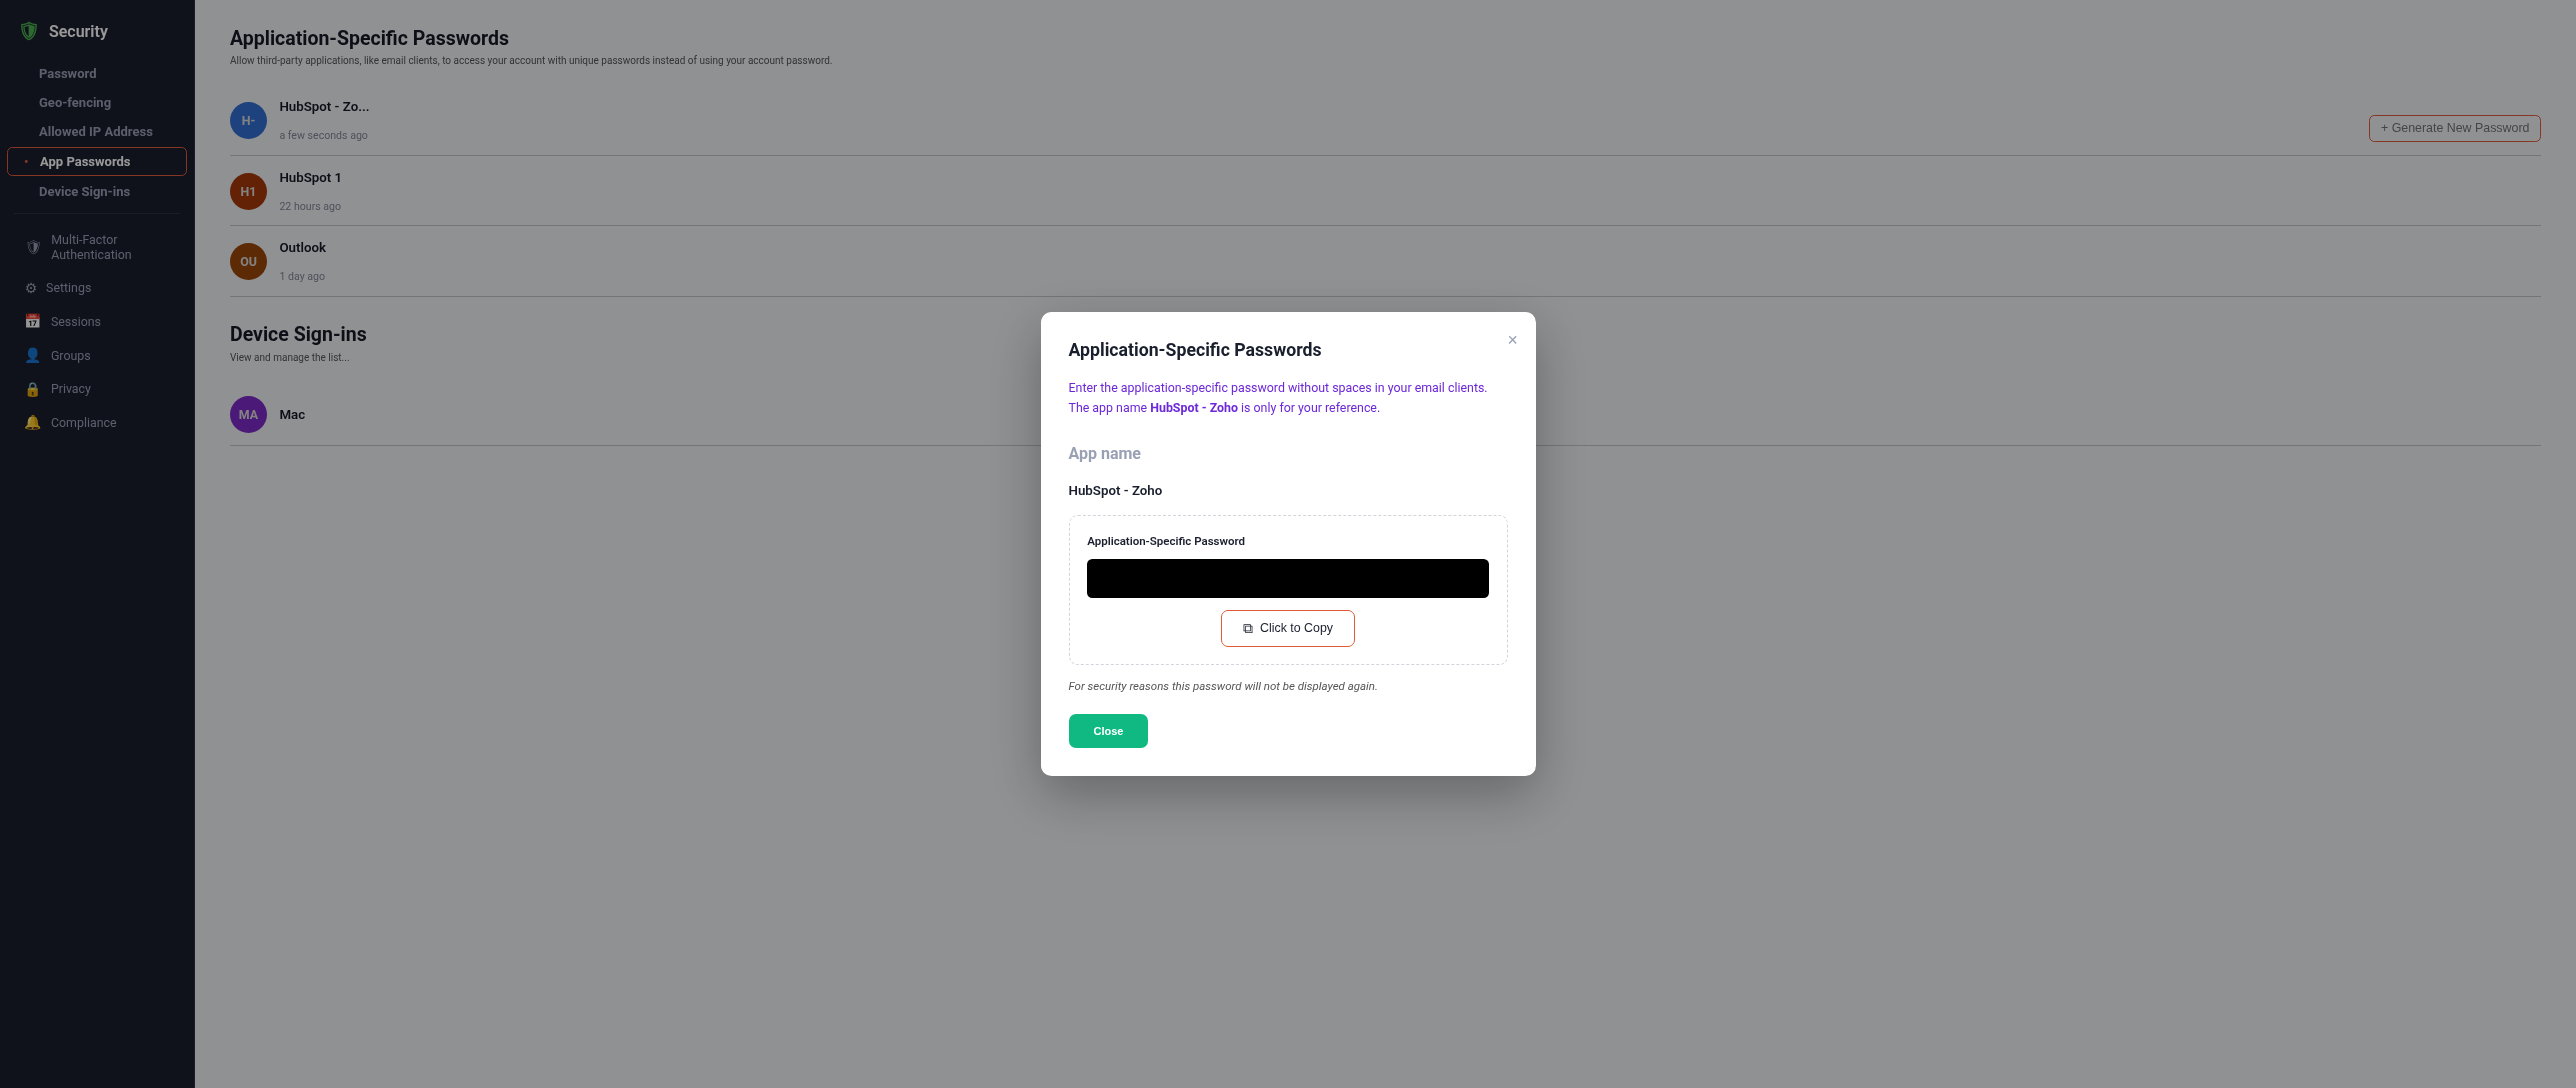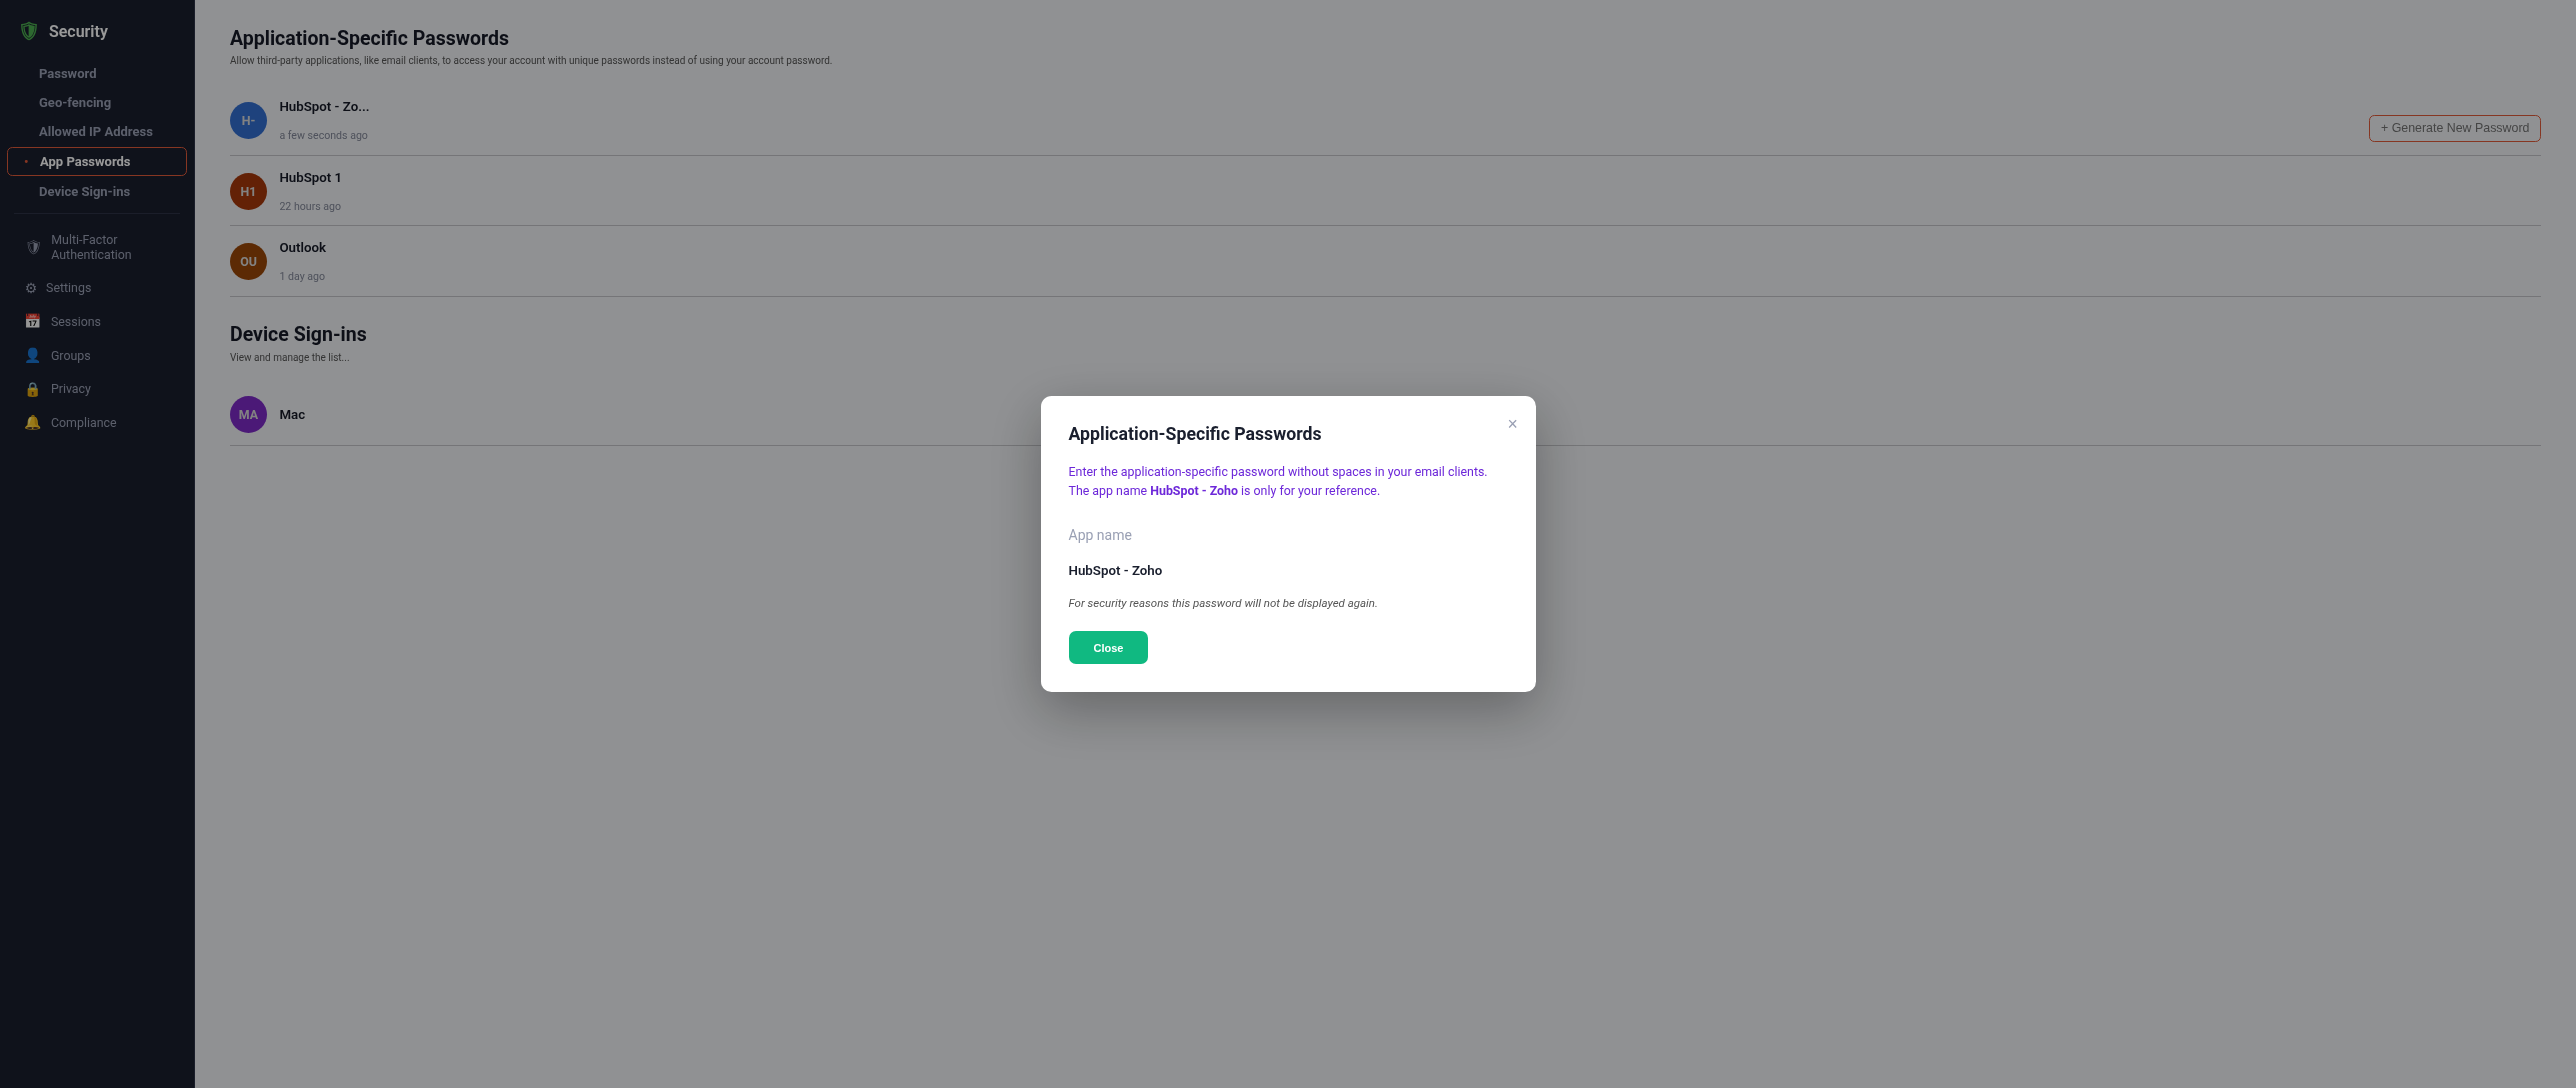--- a/index.html
+++ b/index.html
@@ -163,23 +163,24 @@
       font-size: 17.7px; color: #9aa0b4; cursor: pointer;
     }
     .modal-desc {
       font-size: 12.4px;
       color: #6d28d9;
       margin-bottom: 26px;
       line-height: 1.6;
     }
     .modal-desc strong { font-weight: 700; }
     .modal-label {
-      font-size: 14px;
+      font-size: 16px;
       color: #9aa0b4;
       margin-bottom: 20px;
+      font-weight: bold;
     }
     .modal-app-name {
       font-size: 13.3px;
       font-weight: 600;
       color: #1a1f2e;
       margin-bottom: 17.7px;
     }
     .password-box {
       border: 1.8px dashed #d1d5db;
       border-radius: 8.8px;
@@ -324,19 +325,27 @@
     <div class="modal-title">Application-Specific Passwords</div>
     <button class="modal-close">×</button>
 
     <div class="modal-desc">
       <span>Enter the application-specific password without spaces in your email clients. The app name </span><strong>HubSpot - Zoho</strong><span> is only for your reference.</span>
     </div>
 
     <div class="modal-label">App name</div>
     <div class="modal-app-name">HubSpot - Zoho</div>
 
+    <div class="password-box">
+      <div class="password-box-label">Application-Specific Password</div>
+      <div class="password-masked"></div>
+      <button class="copy-btn">
+        <span class="copy-icon">⧉</span>
+        <span>Click to Copy</span>
+      </button>
+    </div>
 
     <div class="security-note">For security reasons this password will not be displayed again.</div>
 
     <button class="close-btn">Close</button>
   </div>
 </div>
 
 
 </body></html>

